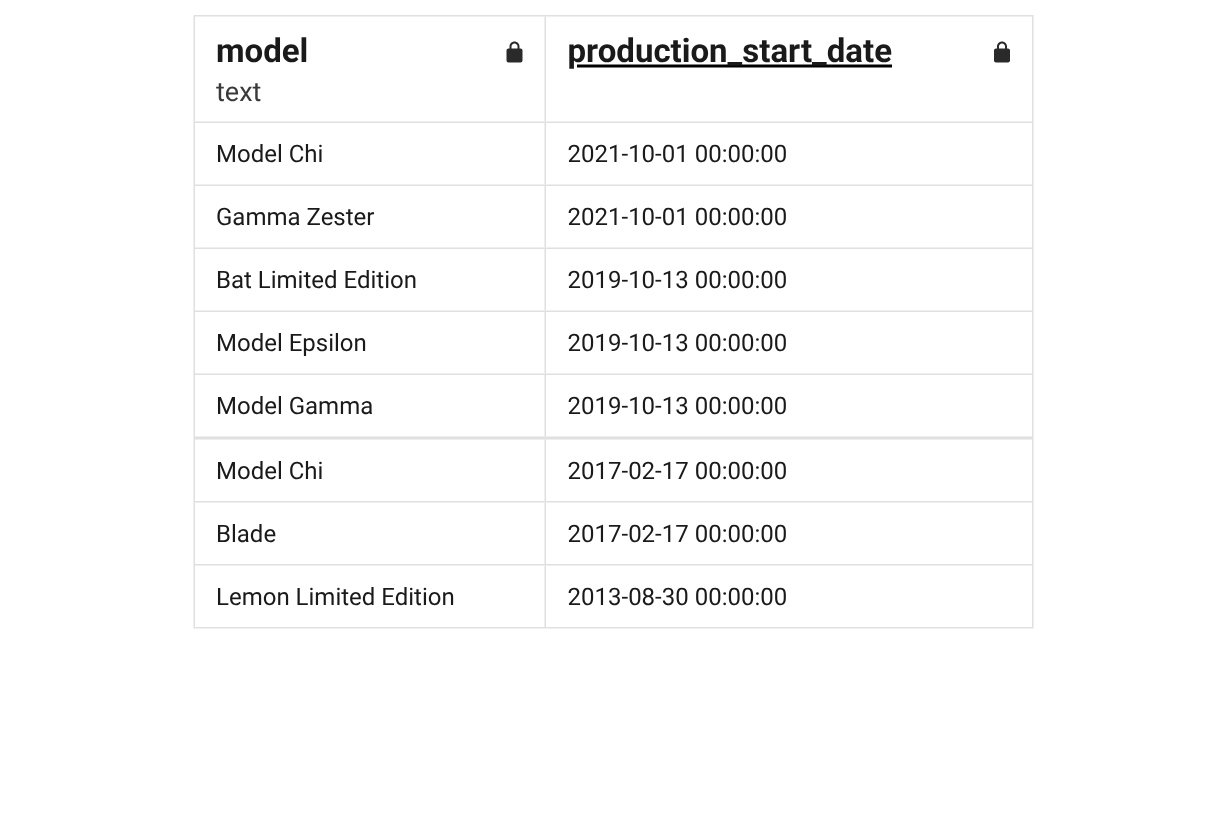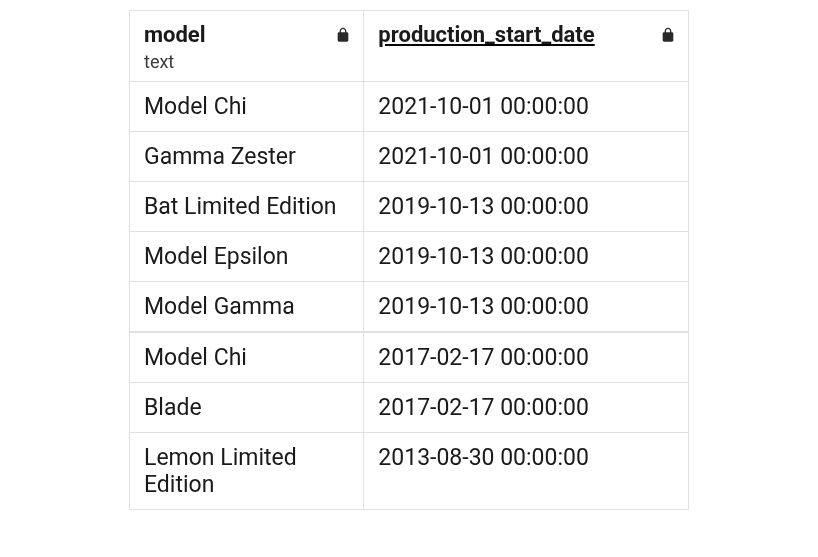--- a/index.html
+++ b/index.html
@@ -62,21 +62,21 @@
     }
     .data-row {
       display: flex;
       border-bottom: 1px solid #e0e0e0;
     }
     .data-row:last-child {
       border-bottom: none;
     }
     .data-cell {
       padding: 11px 14px;
-      font-size: 23px;
+      font-size: 16px;
       color: #1a1a1a;
       font-weight: 400;
       border-right: 1px solid #e0e0e0;
     }
     .data-cell:last-child {
       border-right: none;
     }
     .data-cell.col-1 {
       width: 42%;
     }

